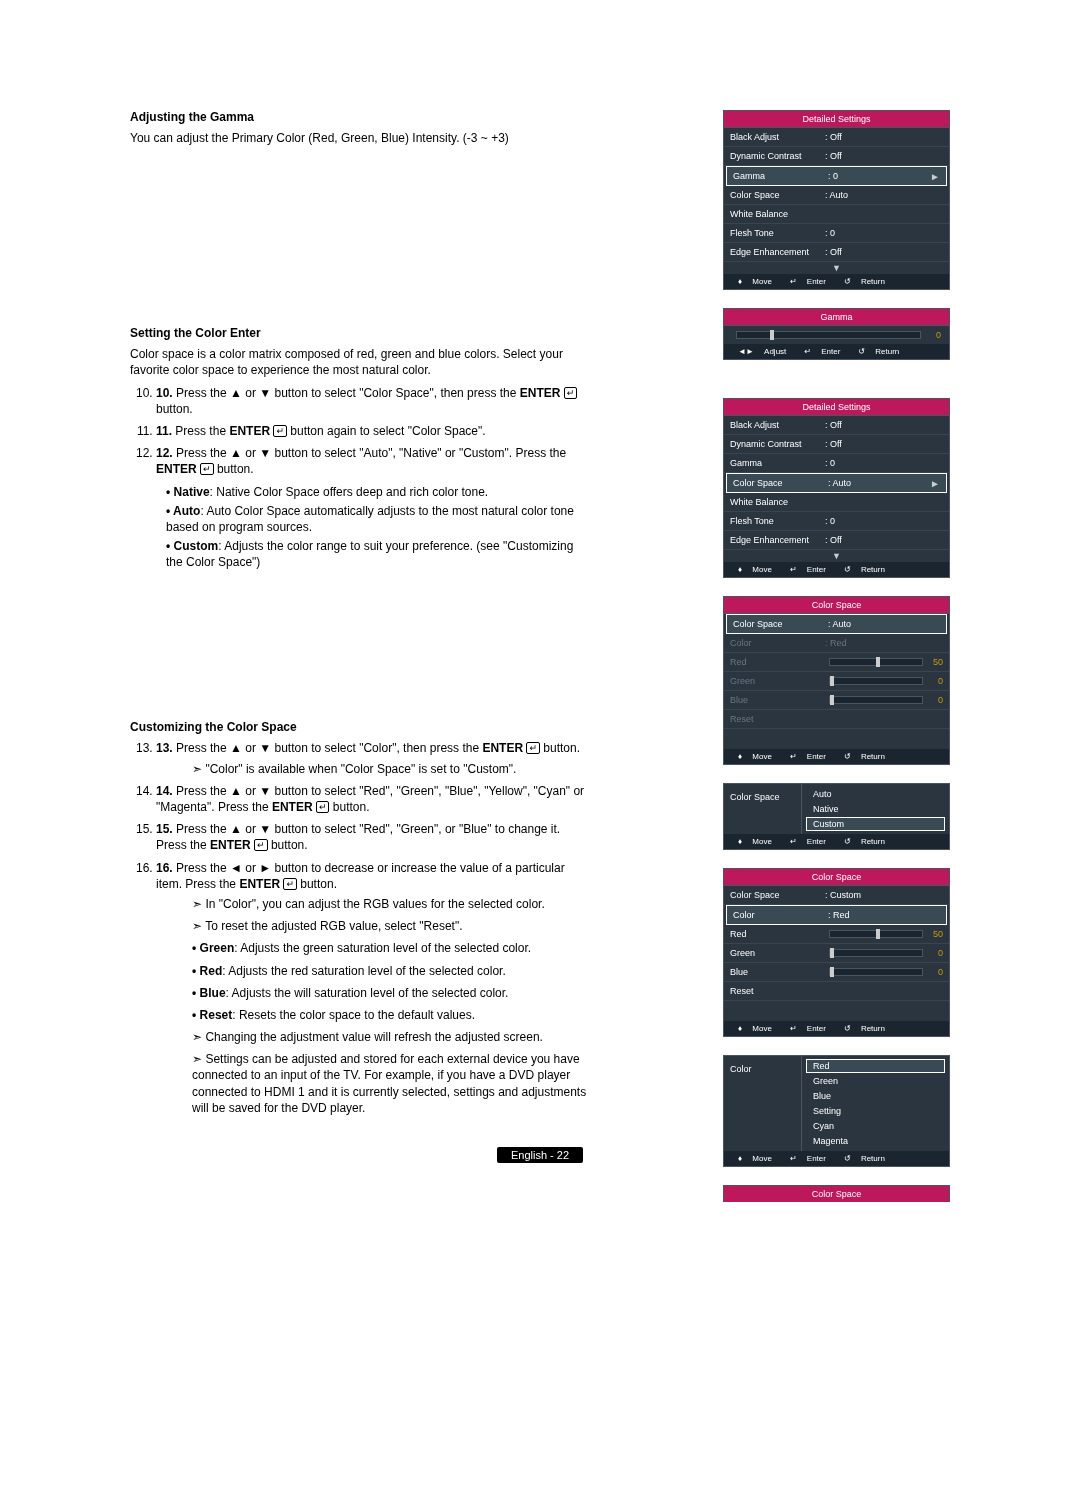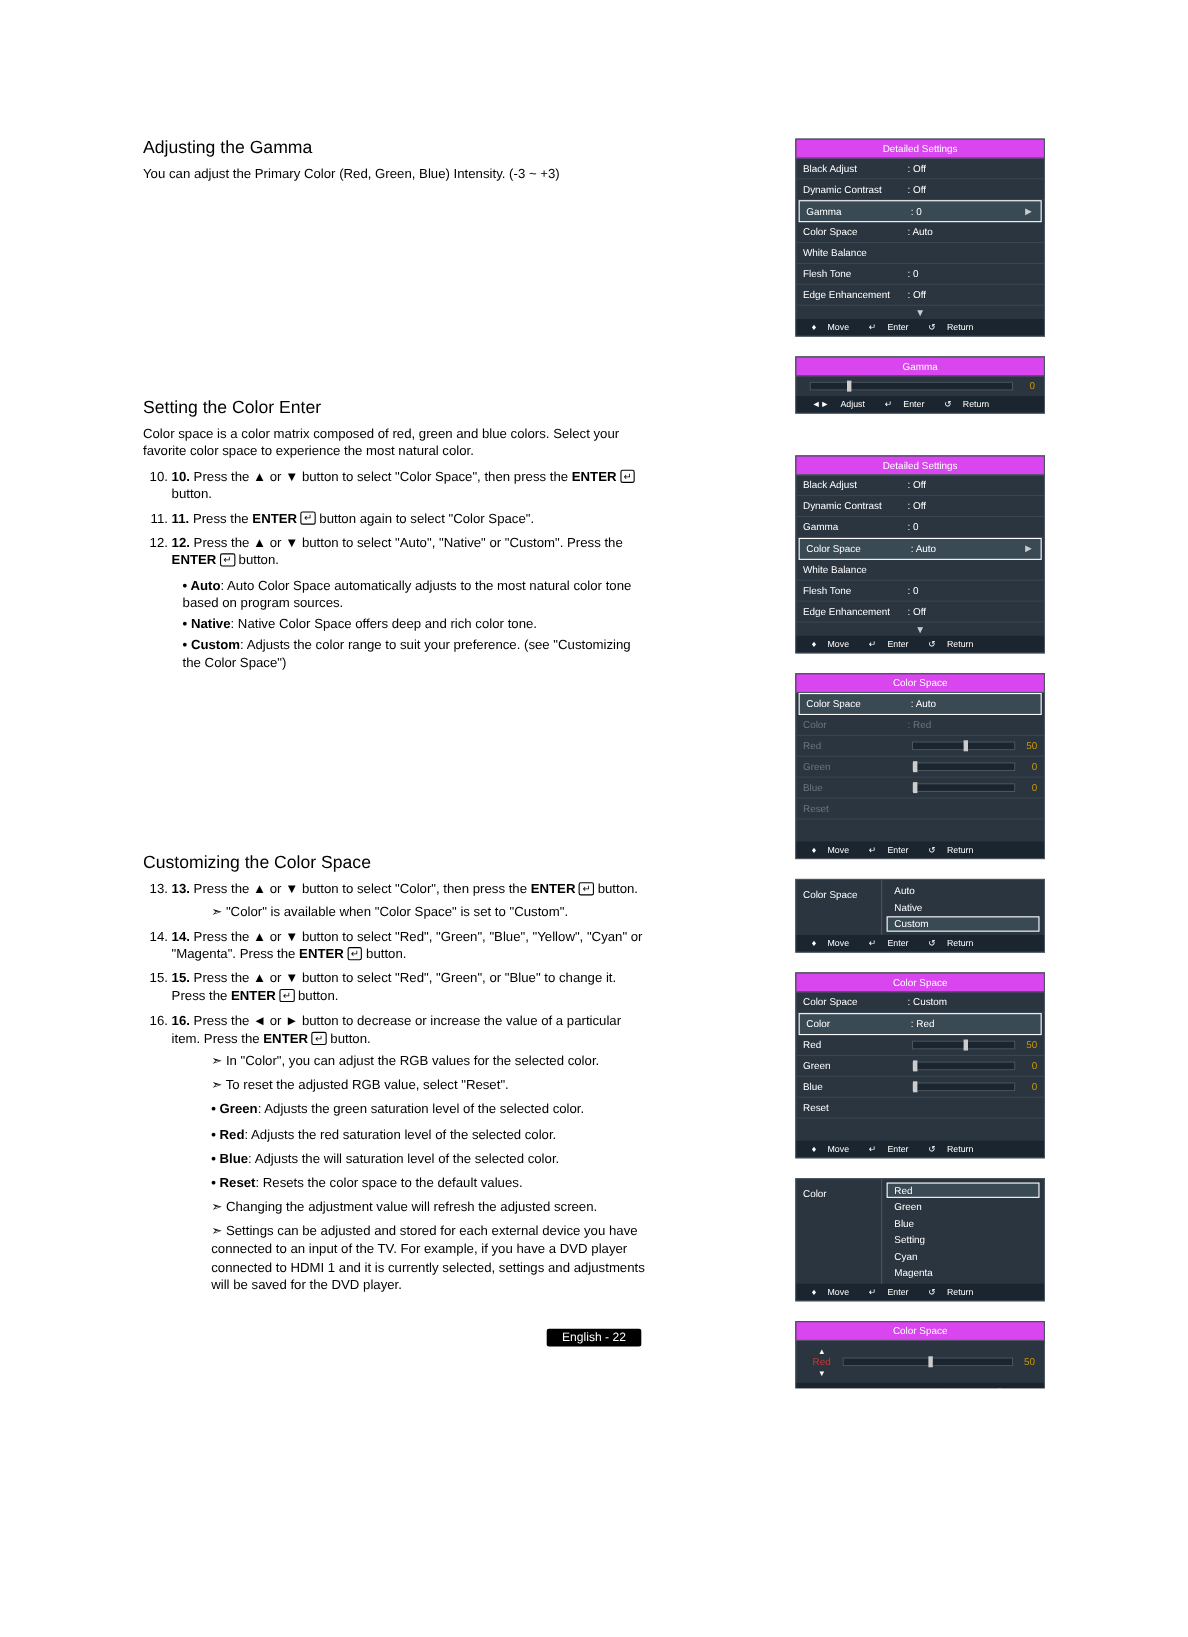--- a/index.html
+++ b/index.html
@@ -1,34 +1,34 @@
 <!DOCTYPE html>
 <html><head>
 <meta charset="utf-8">
 <style>
 body{margin:0;background:#fff;font:12px Arial,sans-serif;color:#000;width:1080px}
 .page{padding:110px 130px 40px}
 .content{position:relative}
 .left{width:460px}
 .right{position:absolute;right:0;top:0;width:227px}
-h3{font-size:16px;font-weight:400;margin:16px 0 6px}
+h3{font-size:12px;font-weight:700;margin:0 0 6px}
 p{margin:0 0 6px;line-height:1.35}
 ol.numbered{margin:0;padding:0 0 0 26px}
 ol.numbered li{margin-bottom:6px;line-height:1.35}
 ol.numbered li>b{font-weight:700}
 .bullet-list{list-style:none;margin:0;padding:0 0 0 36px}
 .bullet-list li{margin-bottom:3px;line-height:1.35}
 .bullet-list li:before{content:"• ";font-weight:700}
 .arrow-list{list-style:none;margin:4px 0;padding:0 0 0 36px}
 .arrow-list li{margin-bottom:3px;line-height:1.35}
 .arrow-list li:before{content:"➣ "}
 .enter-icon{display:inline-block;border:1px solid #000;border-radius:2px;font-size:9px;padding:0 2px;line-height:10px;vertical-align:1px}
 .section{margin-bottom:32px}
 .osd{background:#2a3540;color:#fff;font-size:9px;margin-bottom:18px;border:1px solid #4a5560}
-.osd-title{background:#d946ef;text-align:center;padding:3px;border-bottom:1px solid #4a5560}
+.osd-title{background:#be185d;text-align:center;padding:3px;border-bottom:1px solid #4a5560}
 .osd-row{display:flex;align-items:center;padding:2px 6px;border-bottom:1px solid #3a4550;min-height:14px}
 .osd-row.hl{background:#3a4a55;border:1px solid #fff;margin:0 2px}
 .osd-label{flex:0 0 95px}
 .osd-val{flex:1}
 .osd-foot{background:#1a2530;display:flex;justify-content:flex-start;gap:10px;padding:3px 6px;font-size:8px}
 .osd-foot span:before{content:"";display:inline-block;width:8px}
 .slider{flex:1;height:6px;background:#1a2530;border:1px solid #4a5560;position:relative;margin:0 4px}
 .slider .thumb{position:absolute;top:-2px;width:4px;height:10px;background:#ccc}
 .slider-row{display:flex;align-items:center;padding:4px 8px}
 .arrow-r{color:#ccc;font-size:10px}
@@ -61,22 +61,22 @@
 
 <div class="section">
 <h3>Setting the Color Enter</h3>
 <p>Color space is a color matrix composed of red, green and blue colors. Select your favorite color space to experience the most natural color.</p>
 <ol class="numbered" start="10">
 <li><b>10.</b> Press the ▲ or ▼ button to select "Color Space", then press the <b>ENTER</b> <span class="enter-icon">↵</span> button.</li>
 <li><b>11.</b> Press the <b>ENTER</b> <span class="enter-icon">↵</span> button again to select "Color Space".</li>
 <li><b>12.</b> Press the ▲ or ▼ button to select "Auto", "Native" or "Custom". Press the <b>ENTER</b> <span class="enter-icon">↵</span> button.</li>
 </ol>
 <ul class="bullet-list">
+<li><b>Native</b><span>: Native Color Space offers deep and rich color tone.</span></li>
 <li><b>Auto</b><span>: Auto Color Space automatically adjusts to the most natural color tone based on program sources.</span></li>
-<li><b>Native</b><span>: Native Color Space offers deep and rich color tone.</span></li>
 <li><b>Custom</b><span>: Adjusts the color range to suit your preference. (see "Customizing the Color Space")</span></li>
 </ul>
 </div>
 
 <div style="height:118px"></div>
 
 <div class="section">
 <h3>Customizing the Color Space</h3>
 <ol class="numbered" start="13">
 <li><b>13.</b> Press the ▲ or ▼ button to select "Color", then press the <b>ENTER</b> <span class="enter-icon">↵</span> button.

